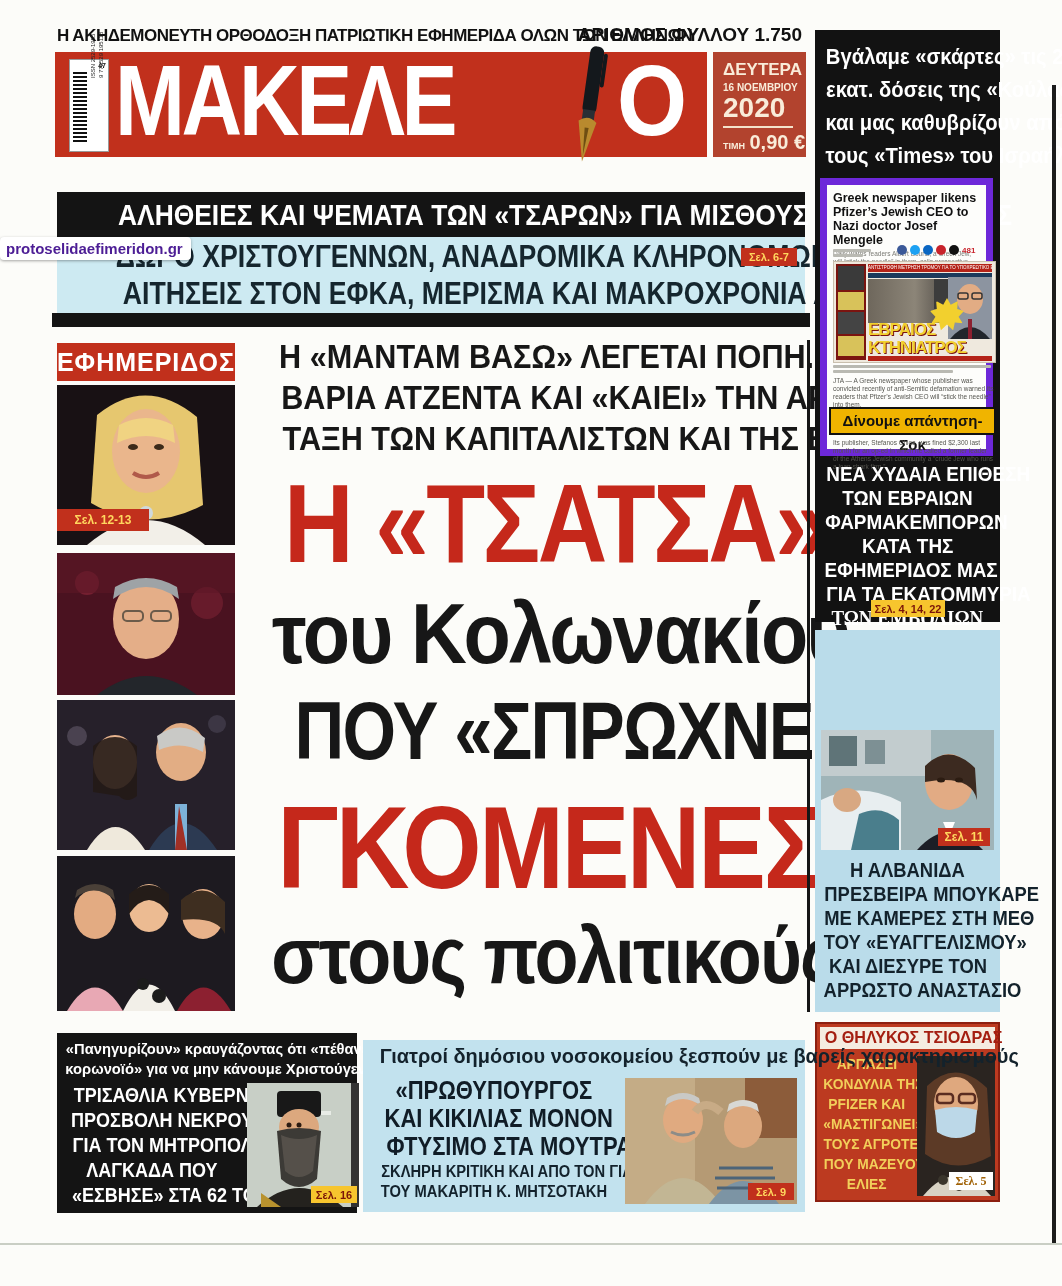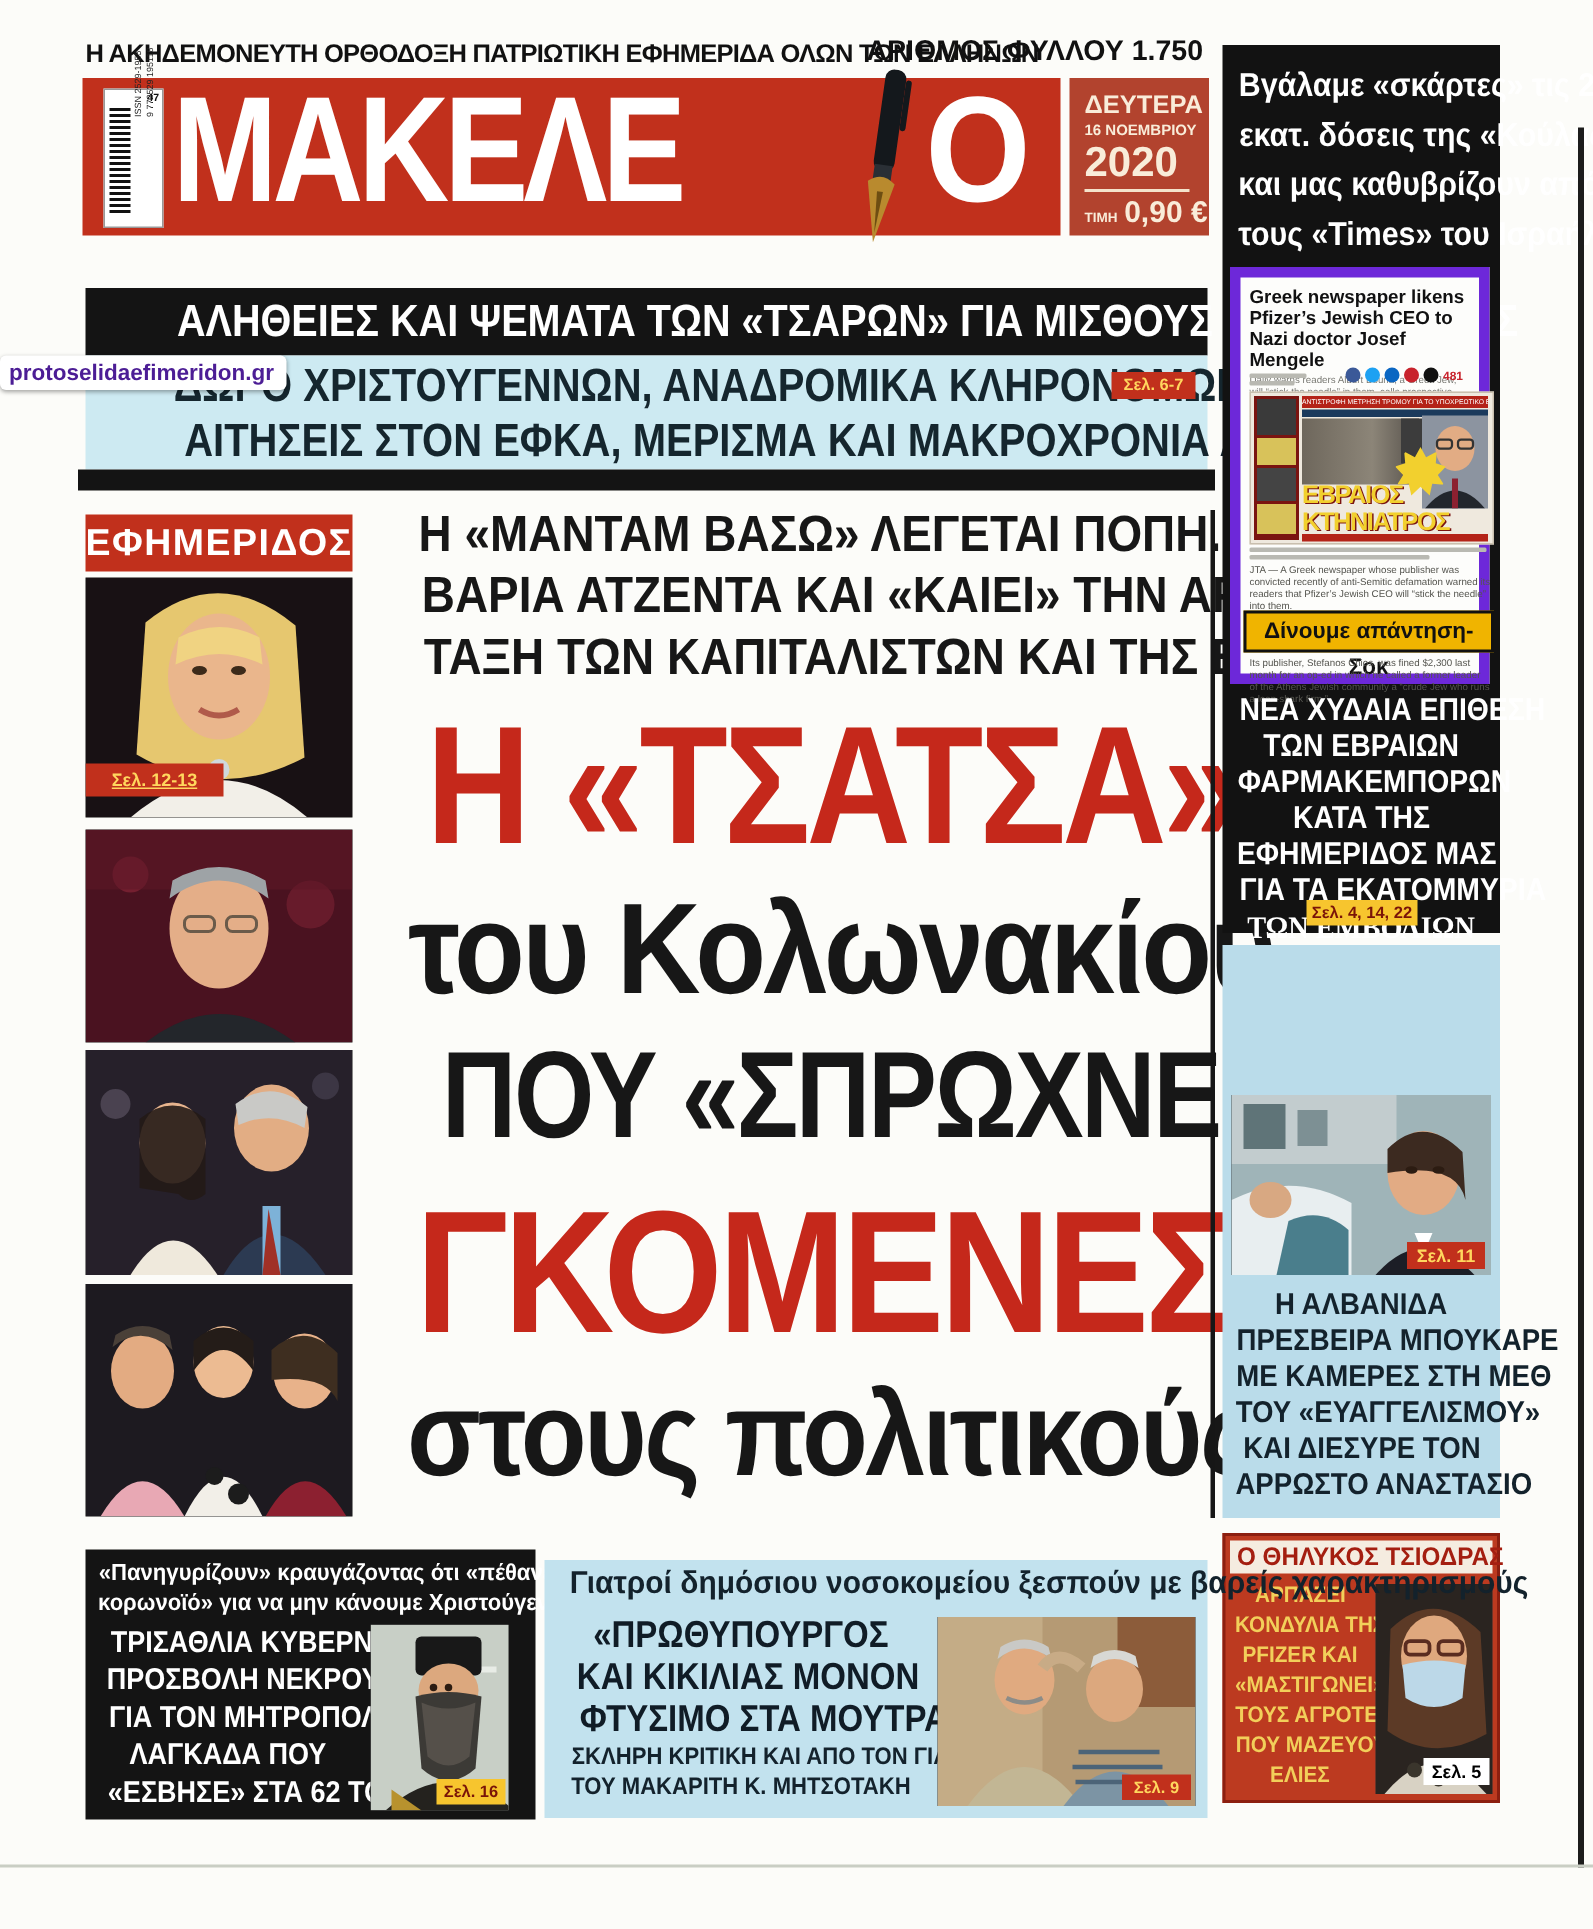--- a/index.html
+++ b/index.html
@@ -13,21 +13,21 @@
   .logo-box{background:#c1301c;}
   .logo-txt{color:#fff;font-weight:700;letter-spacing:-4px;}
   .datebox{background:#b2432e;color:#f9ecd9;}
   .bar-tag{font-weight:700;color:#111;}
   
   .banner-black{background:#141414;color:#fff;}
   .banner-blue{background:#cdeaf2;color:#15262e;}
   .ptag{font-weight:700;display:flex;align-items:center;justify-content:center;}
   .ptag.red{background:#c1301c;color:#ffd75e;}
   .ptag.yellow{background:#f7c52e;color:#7a1408;}
-  .ptag.white{background:#fff;color:#000000;}
+  .ptag.white{background:#fff;color:#a16207;font-family:Liberation Serif, serif;}
   
   .lead-kicker{color:#171717;font-weight:700;}
   .hl{font-weight:700;line-height:1;}
   .hl.red{color:#c5281b;}
   .hl.black{color:#171717;}
   
   .sb-black{background:#121212;color:#fff;}
   .clip{background:#fdfdfb;border:7px solid #6d28d9;}
   .microbar{background:#b9b9b2;height:3px;border-radius:1px;}
   .photo{overflow:hidden;background:#333;}
@@ -100,21 +100,21 @@
       <rect width="178" height="160" fill="#181114"></rect>
       <path d="M40 30 Q89 -10 140 32 L146 120 Q89 150 34 118 Z" fill="#e6c76f"></path>
       <ellipse cx="89" cy="66" rx="34" ry="42" fill="#eab68c"></ellipse>
       <path d="M60 58 Q89 44 118 58 L116 40 Q89 26 62 40 Z" fill="#f0d382"></path>
       <ellipse cx="76" cy="62" rx="5" ry="3" fill="#3c2a1a"></ellipse>
         <ellipse cx="102" cy="62" rx="5" ry="3" fill="#3c2a1a"></ellipse>
       <path d="M76 88 Q89 96 102 88" stroke="#b05a4a" stroke-width="4" fill="none"></path>
       <path d="M30 160 Q89 110 148 160 Z" fill="#f2efe8"></path>
       <circle cx="89" cy="128" r="7" fill="#cfd8dc"></circle>
     </svg>
-    <div class="abs ptag red" style="left:0;bottom:14px;width:92px;height:22px;font-size:12px;text-decoration:underline;">Σελ. 12-13</div>
+    <div class="abs ptag red" style="left:0;bottom:14px;width:92px;height:22px;font-size:12px;">Σελ. 12-13</div>
   </div>
 
   <div class="abs photo" style="left:57px;top:553px;width:178px;height:142px;">
     <svg width="178" height="142" viewBox="0 0 178 142">
       <rect width="178" height="142" fill="#4a1220"></rect>
       <circle cx="30" cy="30" r="12" fill="#7e2334" opacity="0.8"></circle>
         <circle cx="150" cy="50" r="16" fill="#6e1e2e" opacity="0.8"></circle>
       <rect x="0" y="0" width="178" height="40" fill="#5d1827" opacity="0.6"></rect>
       <ellipse cx="89" cy="66" rx="33" ry="40" fill="#e4ae88"></ellipse>
       <path d="M56 46 Q89 22 122 46 L120 34 Q89 16 58 34 Z" fill="#9ea3a6"></path>
@@ -312,21 +312,21 @@
       <div style="height:20px;line-height:20px;"><span class="condX nowrap" style="font-size:15.5px;font-weight:700;transform:scaleX(0.95);">«Πανηγυρίζουν» κραυγάζοντας ότι «πέθανε από</span></div>
       <div style="height:20px;line-height:20px;"><span class="condX nowrap" style="font-size:15.5px;font-weight:700;transform:scaleX(0.95);">κορωνοϊό» για να μην κάνουμε Χριστούγεννα</span></div>
     </div>
     <div class="abs ctr" style="left:4px;top:50px;width:182px;">
       <div style="height:25px;line-height:25px;"><span class="condX nowrap" style="font-size:20px;font-weight:700;transform:scaleX(0.9);">ΤΡΙΣΑΘΛΙΑ ΚΥΒΕΡΝΗΤΙΚΗ</span></div>
       <div style="height:25px;line-height:25px;"><span class="condX nowrap" style="font-size:20px;font-weight:700;transform:scaleX(0.9);">ΠΡΟΣΒΟΛΗ ΝΕΚΡΟΥ</span></div>
       <div style="height:25px;line-height:25px;"><span class="condX nowrap" style="font-size:20px;font-weight:700;transform:scaleX(0.9);">ΓΙΑ ΤΟΝ ΜΗΤΡΟΠΟΛΙΤΗ</span></div>
       <div style="height:25px;line-height:25px;"><span class="condX nowrap" style="font-size:20px;font-weight:700;transform:scaleX(0.9);">ΛΑΓΚΑΔΑ ΠΟΥ</span></div>
       <div style="height:25px;line-height:25px;"><span class="condX nowrap" style="font-size:20px;font-weight:700;transform:scaleX(0.9);">«ΕΣΒΗΣΕ» ΣΤΑ 62 ΤΟΥ</span></div>
     </div>
-    <div class="abs photo" style="left:190px;top:50px;width:92px;height:124px;">
+    <div class="abs photo" style="left:190px;top:50px;width:112px;height:124px;">
       <svg width="104" height="124" viewBox="0 0 104 124">
         <rect width="104" height="124" fill="#c8cfc6"></rect>
         <path d="M60 10 L60 64 M38 30 L84 30" stroke="#e8ece6" stroke-width="4"></path>
         <rect x="30" y="8" width="44" height="26" rx="4" fill="#181818"></rect>
         <ellipse cx="52" cy="44" rx="20" ry="18" fill="#dca87e"></ellipse>
         <path d="M30 48 Q52 42 74 48 L70 96 Q52 112 34 96 Z" fill="#3c3a36"></path>
         <path d="M34 52 Q52 60 70 52 L66 88 Q52 100 38 88 Z" fill="#55504a"></path>
         <path d="M10 124 Q52 86 96 124 Z" fill="#24221e"></path>
         <path d="M14 110 L34 124 L14 124 Z" fill="#b8922e"></path>
         <circle cx="52" cy="42" r="2.5" fill="#2c1c12"></circle>

